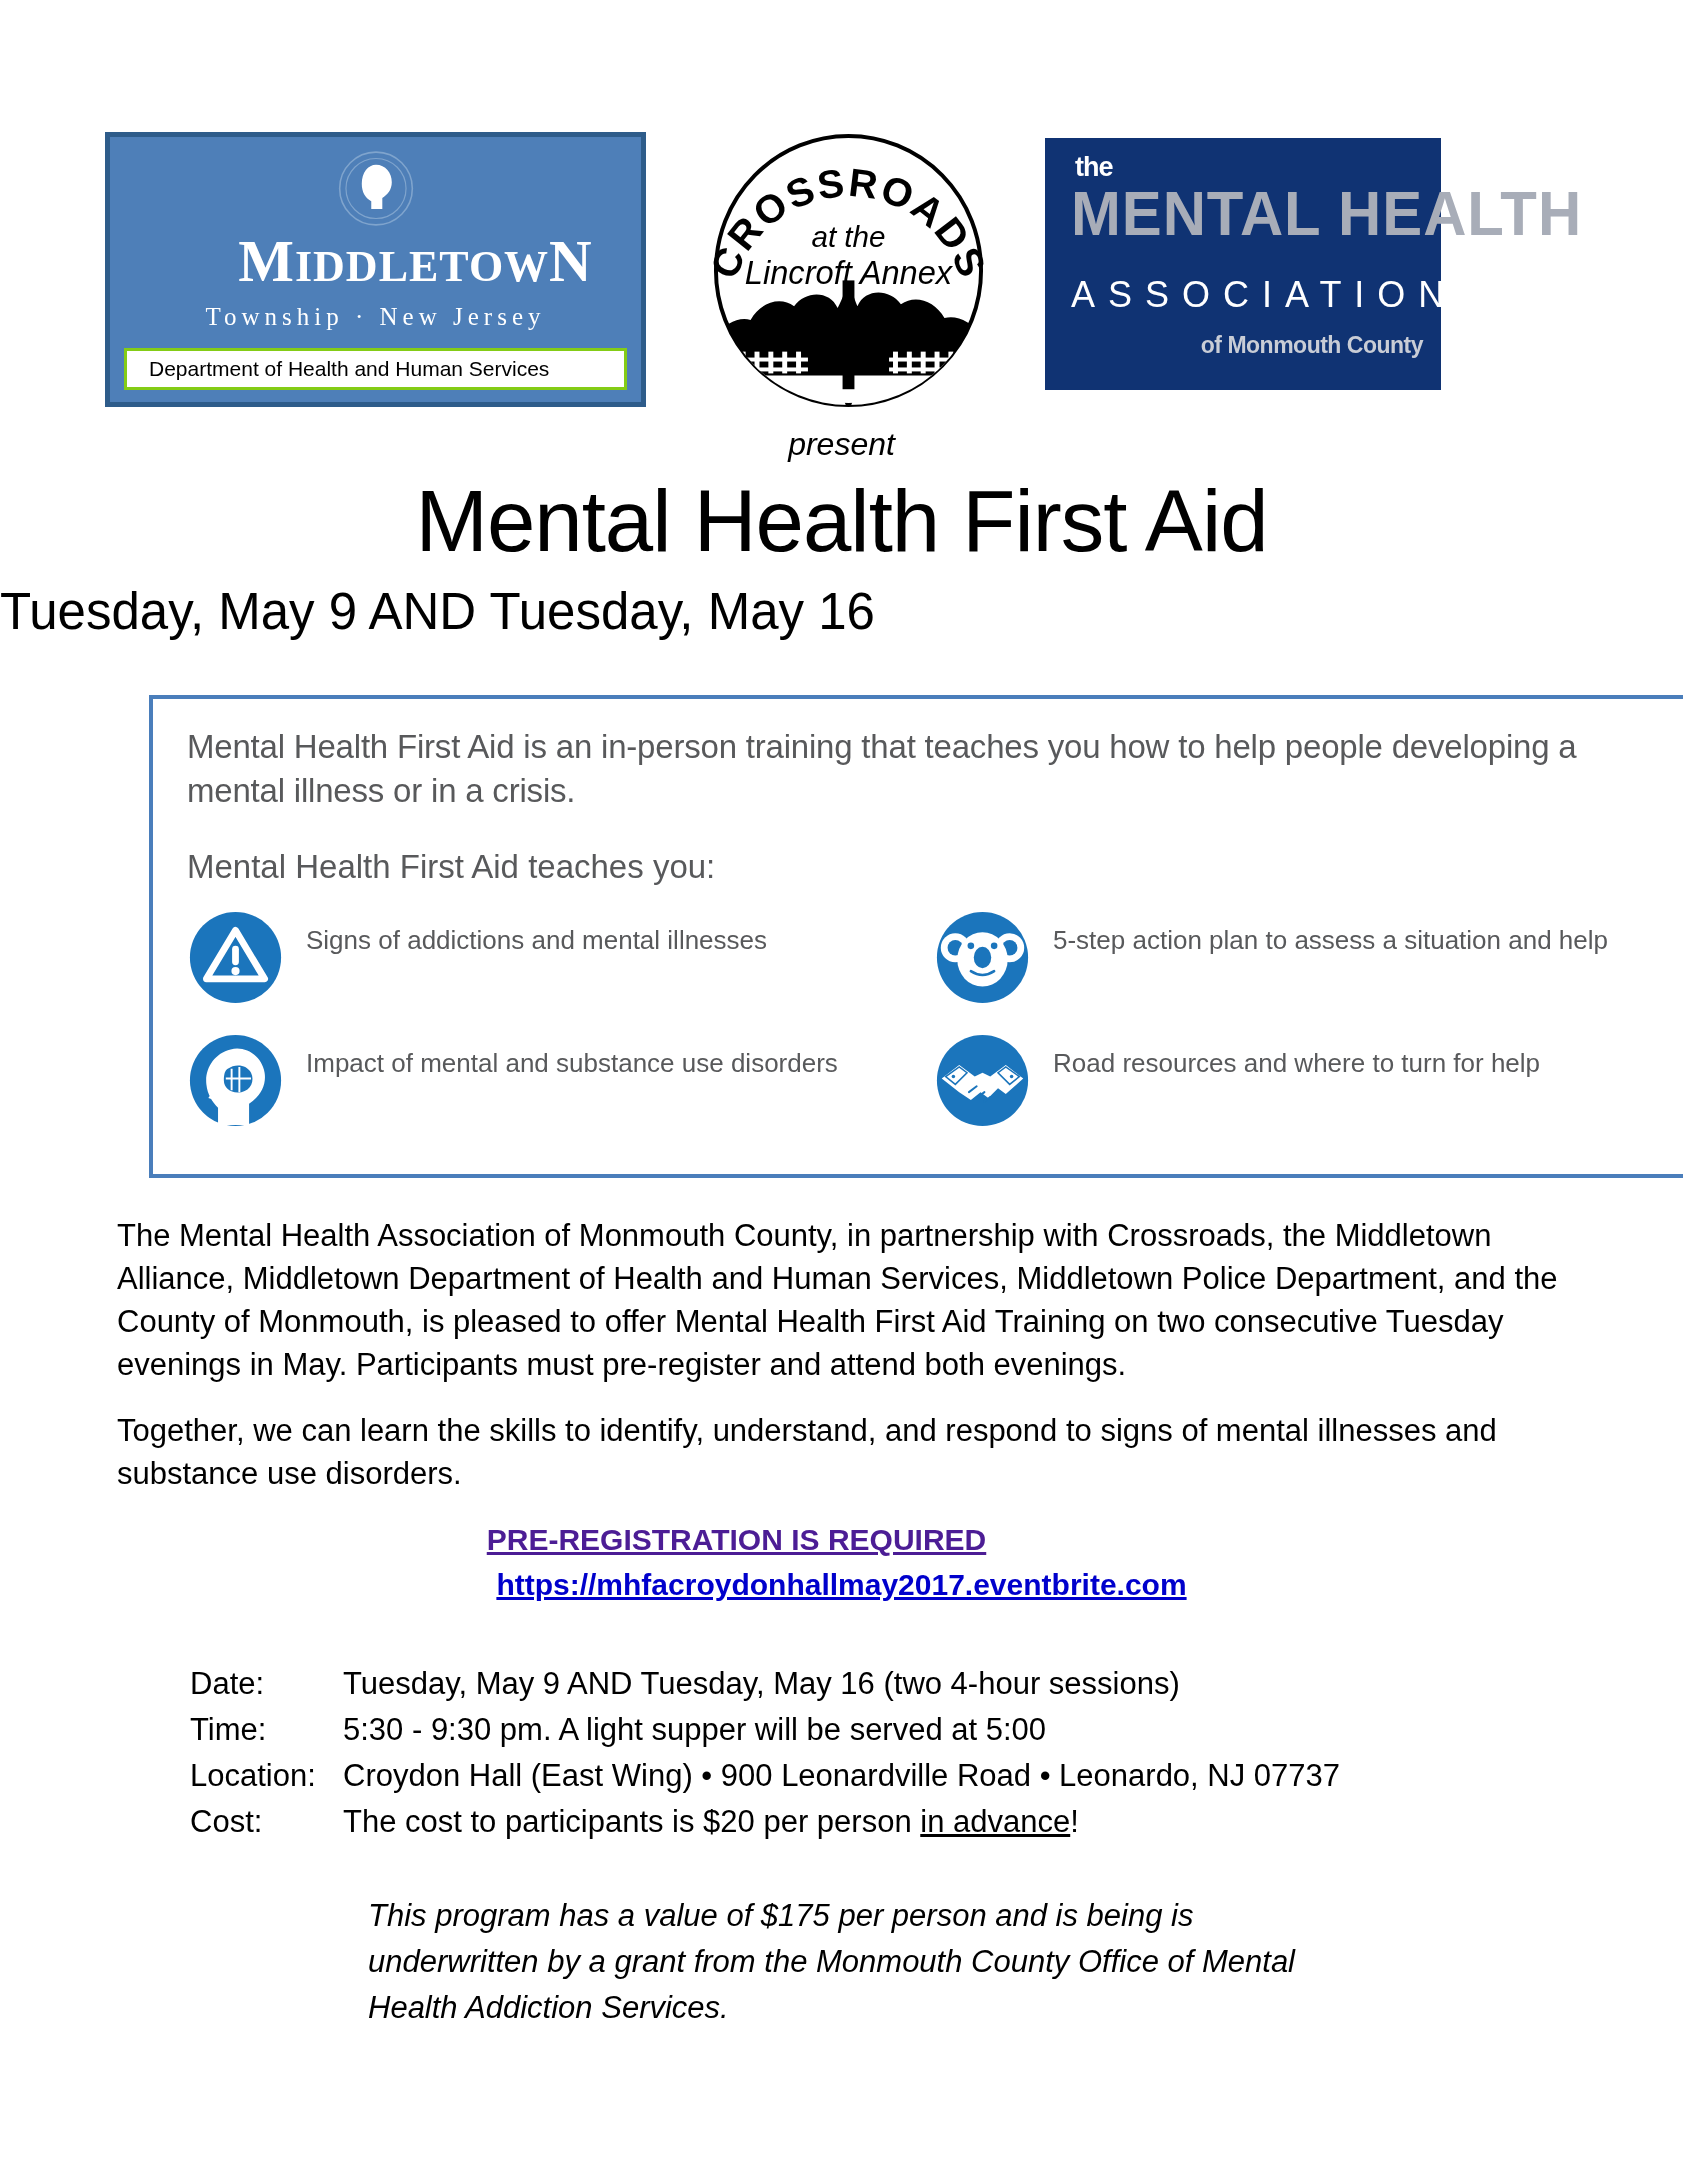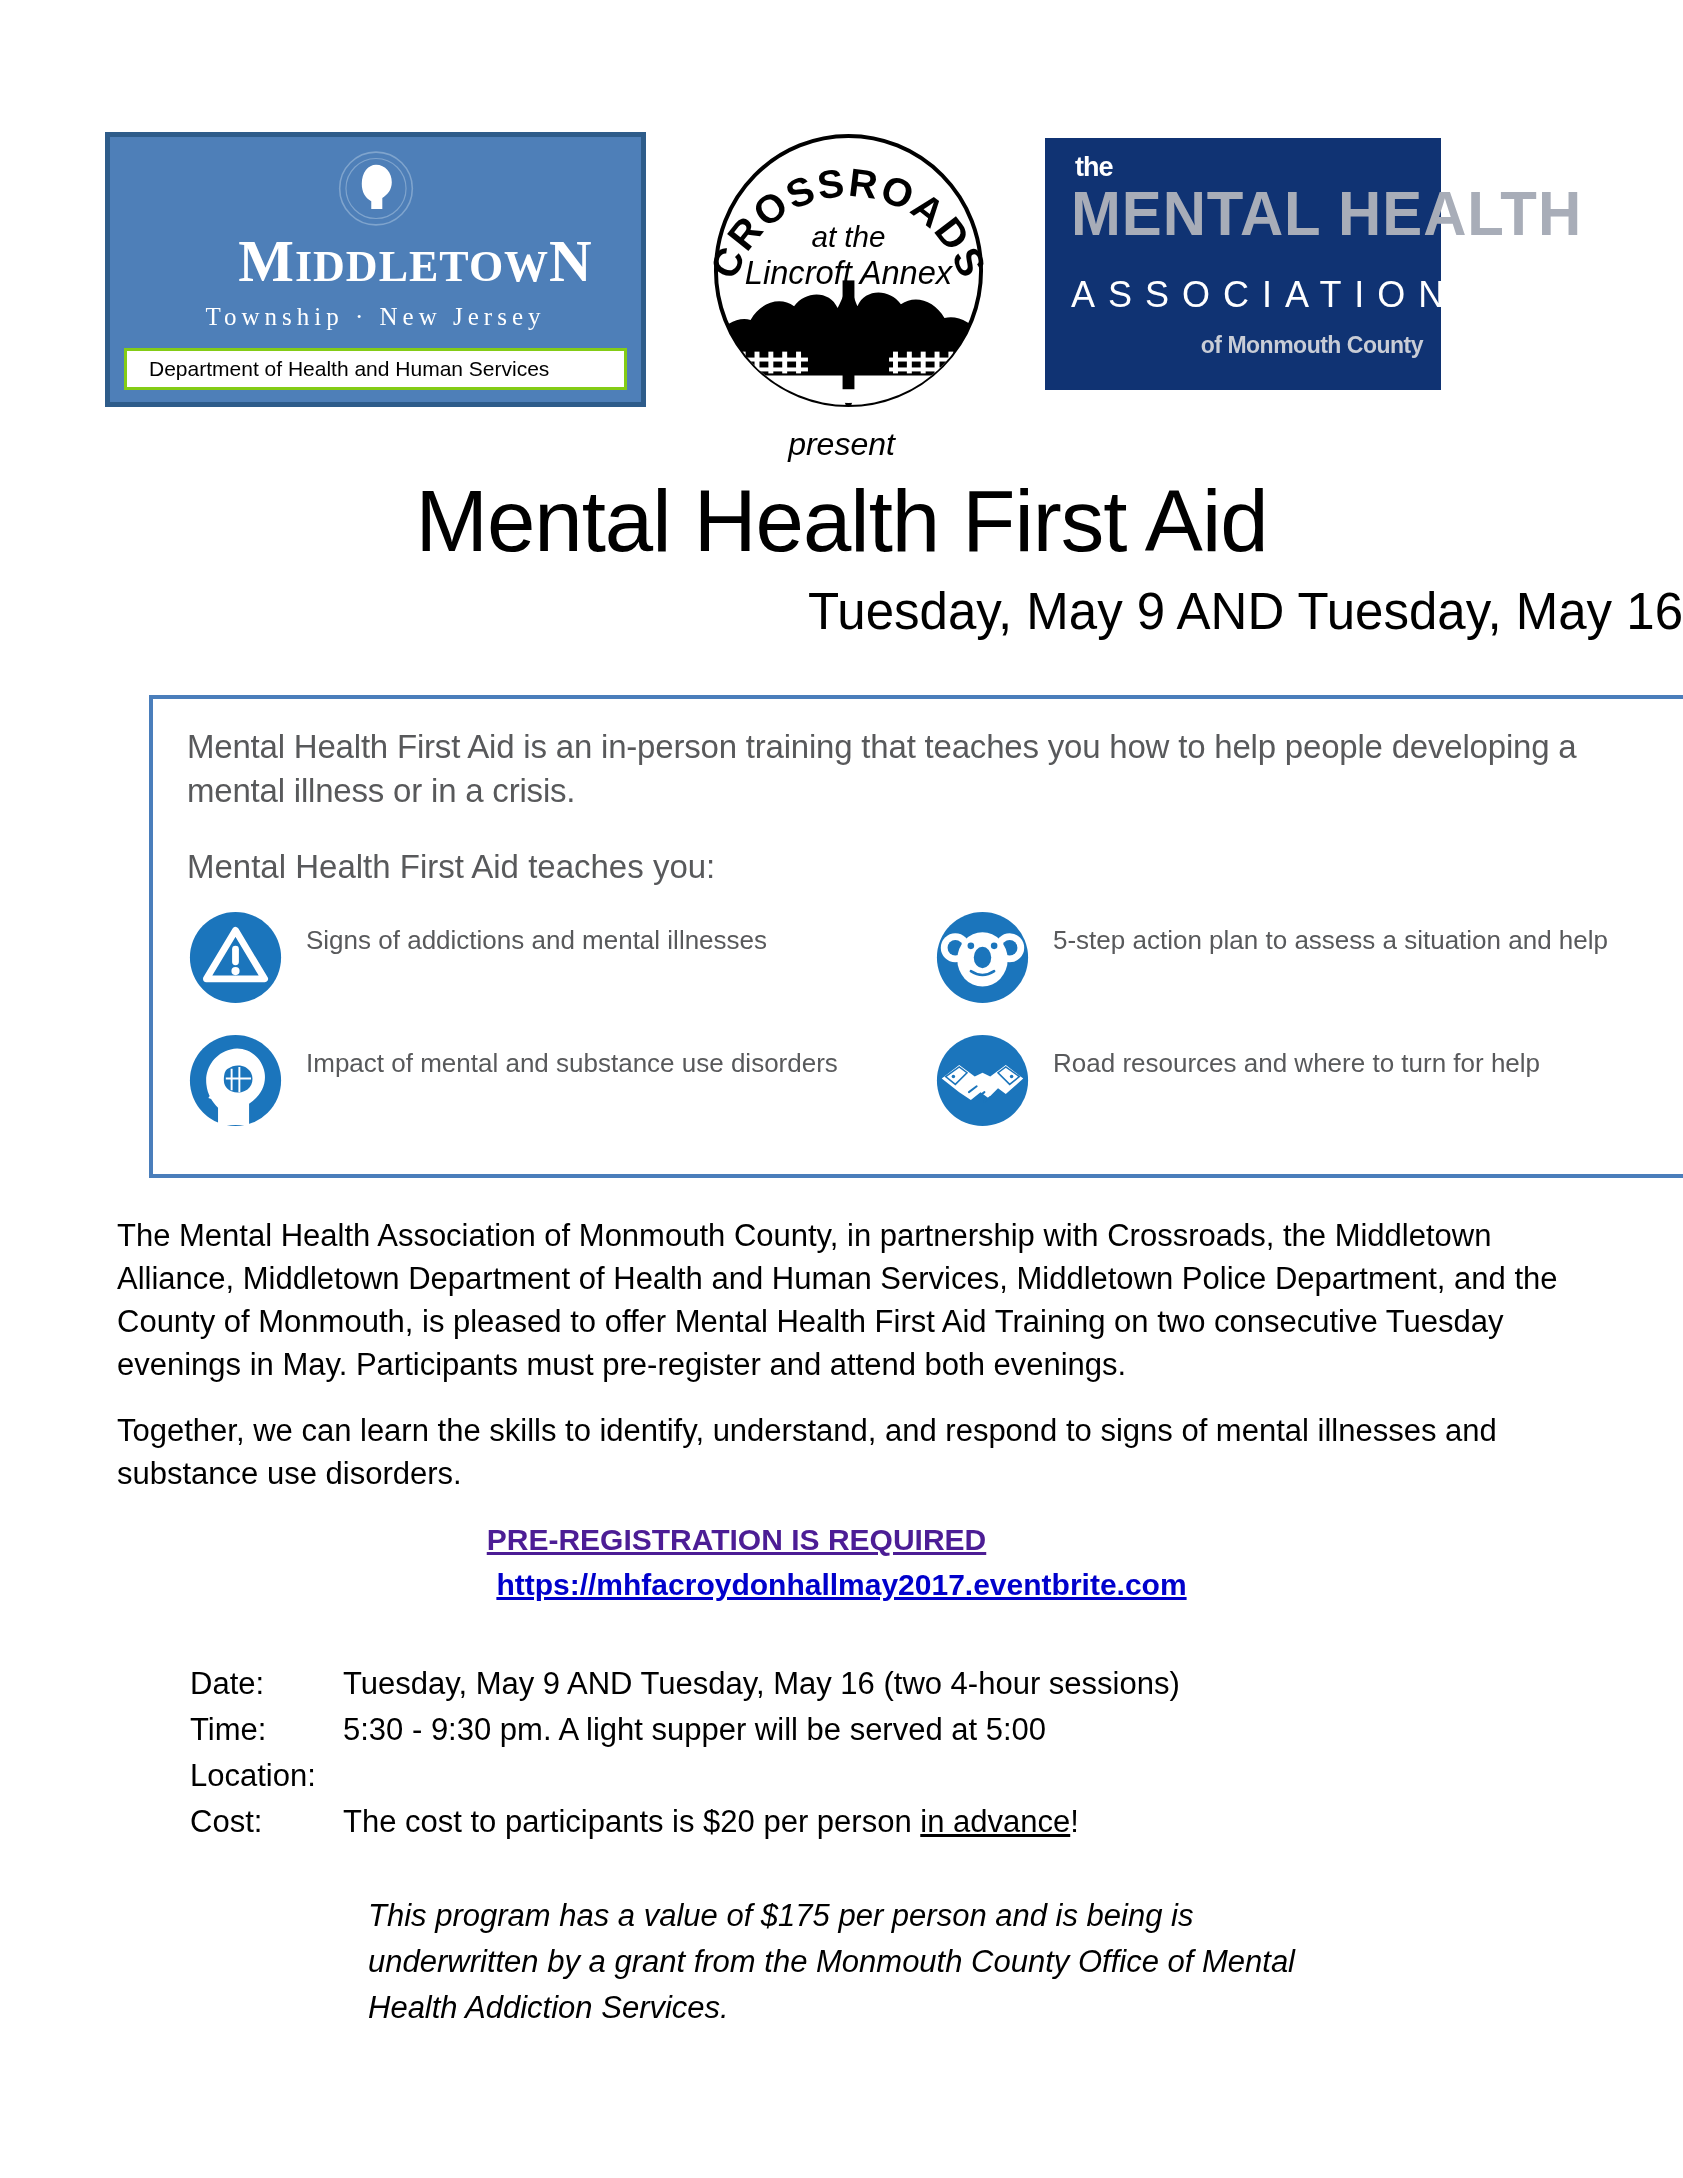--- a/index.html
+++ b/index.html
@@ -171,21 +171,21 @@
     font-size: 87px;
     line-height: 95px;
     font-weight: 400;
     letter-spacing: -1px;
   }
   .sub-title {
     position: absolute;
     top: 582px;
     left: 0;
     width: 1683px;
-    text-align: right;
+    text-align: left;
     font-size: 51px;
     line-height: 59px;
     font-weight: 400;
   }
 
   
   .info-box {
     position: absolute;
     left: 149px;
     top: 695px;
@@ -445,20 +445,21 @@
   <div class="det-row">
     <div class="det-label">Date:</div>
     <div class="det-value">Tuesday, May 9 AND Tuesday, May 16 (two 4-hour sessions)</div>
   </div>
   <div class="det-row">
     <div class="det-label">Time:</div>
     <div class="det-value">5:30 - 9:30 pm.  A light supper will be served at 5:00</div>
   </div>
   <div class="det-row">
     <div class="det-label">Location:</div>
+    <div class="det-value">Croydon Hall (East Wing) • 900 Leonardville Road • Leonardo, NJ 07737</div>
   </div>
   <div class="det-row">
     <div class="det-label">Cost:</div>
     <div class="det-value"><span>The cost to participants is $20 per person </span><span class="u-ital">in advance</span><span>!</span></div>
   </div>
 </div>
 
 <div class="footnote">This program has a value of $175 per person and is being is underwritten by a grant from the Monmouth County Office of Mental Health Addiction Services.</div>
 
 

